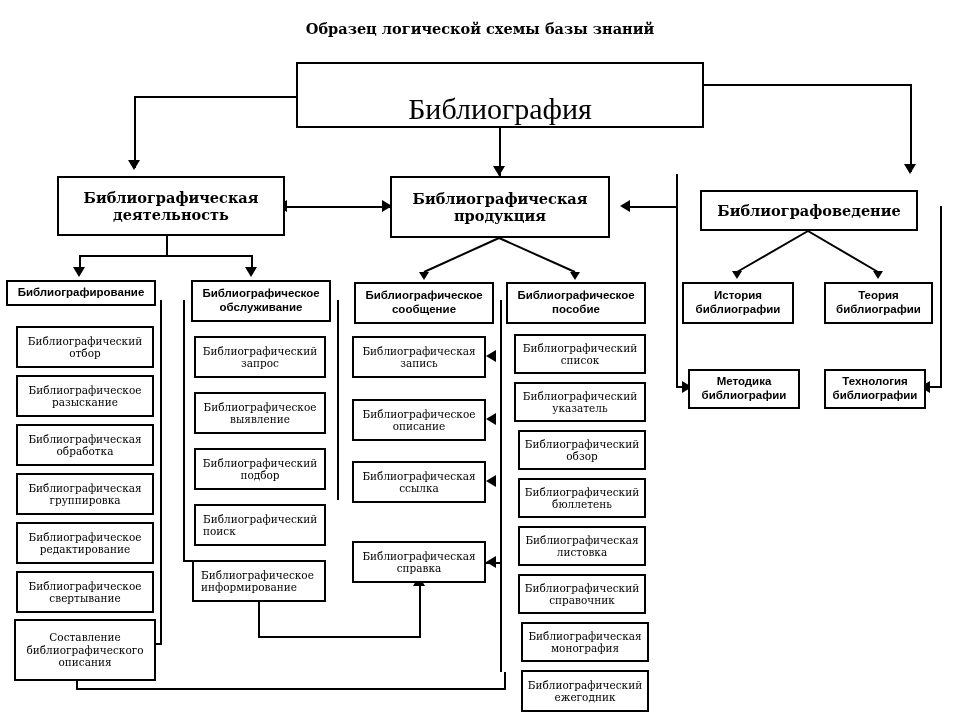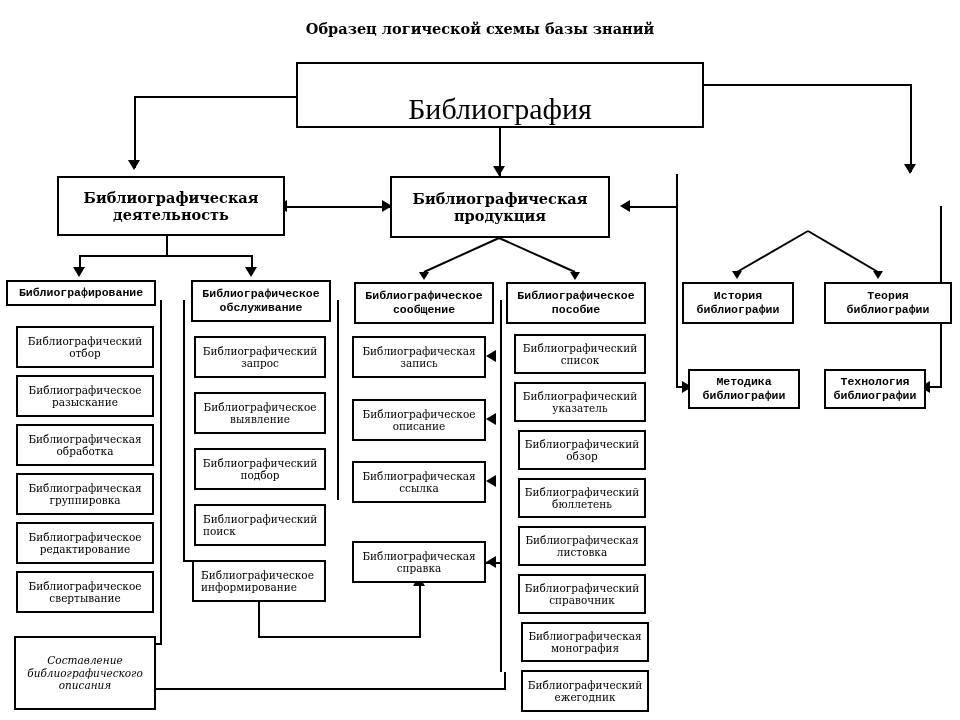--- a/index.html
+++ b/index.html
@@ -40,21 +40,21 @@
     font-family: "Liberation Serif", "DejaVu Serif", serif;
   }
   .lvl2 {
     font-size: 14.5px;
     font-weight: bold;
     font-family: "DejaVu Serif", "Liberation Serif", serif;
   }
   .lvl3 {
     font-size: 11.5px;
     font-weight: bold;
-    font-family: Liberation Mono, monospace;
+    font-family: Liberation Sans, sans-serif;
     justify-content: center;
   }
   .leaf {
     font-size: 10.5px;
     font-weight: normal;
     font-family: "DejaVu Serif", "Liberation Serif", serif;
   }
   .leaf-left { justify-content: flex-start; text-align: left; }
   .leaf-left span { padding-left: 7px; }
 
@@ -198,37 +198,40 @@
   <div class="box root" style="left:296px; top:62px; width:408px; height:66px;align-items:flex-end;">
     <span>Библиография</span>
   </div>
 
   <div class="box lvl2" style="left:57px; top:176px; width:228px; height:60px;">
     <span>Библиографическая<br>деятельность</span>
   </div>
   <div class="box lvl2" style="left:390px; top:176px; width:220px; height:62px;">
     <span>Библиографическая<br>продукция</span>
   </div>
+  <div class="box lvl2" style="left:700px; top:190px; width:218px; height:41px;">
+    <span>Библиографоведение</span>
+  </div>
 
   <div class="box lvl3" style="left:6px; top:280px; width:150px; height:26px;">
     <span>Библиографирование</span>
   </div>
   <div class="box lvl3" style="left:191px; top:280px; width:140px; height:42px;">
     <span>Библиографическое<br>обслуживание</span>
   </div>
   <div class="box lvl3" style="left:354px; top:282px; width:140px; height:42px;">
     <span>Библиографическое<br>сообщение</span>
   </div>
   <div class="box lvl3" style="left:506px; top:282px; width:140px; height:42px;">
     <span>Библиографическое<br>пособие</span>
   </div>
   <div class="box lvl3" style="left:682px; top:282px; width:112px; height:42px;">
     <span>История<br>библиографии</span>
   </div>
-  <div class="box lvl3" style="left:824px; top:282px; width:128px; height:42px;">
+  <div class="box lvl3" style="left:824px; top:282px; width:109px; height:42px;">
     <span>Теория<br>библиографии</span>
   </div>
   <div class="box lvl3" style="left:688px; top:369px; width:112px; height:40px;">
     <span>Методика<br>библиографии</span>
   </div>
   <div class="box lvl3" style="left:824px; top:369px; width:102px; height:40px;">
     <span>Технология<br>библиографии</span>
   </div>
 
   <div class="box leaf" style="left:16px; top:326px; width:138px; height:42px;">
@@ -242,21 +245,21 @@
   </div>
   <div class="box leaf" style="left:16px; top:473px; width:138px; height:42px;">
     <span>Библиографическая<br>группировка</span>
   </div>
   <div class="box leaf" style="left:16px; top:522px; width:138px; height:42px;">
     <span>Библиографическое<br>редактирование</span>
   </div>
   <div class="box leaf" style="left:16px; top:571px; width:138px; height:42px;">
     <span>Библиографическое<br>свертывание</span>
   </div>
-  <div class="box leaf" style="left:14px; top:636px; width:142px; height:74px;font-style:italic;">
+  <div class="box leaf" style="left:14px; top:619px; width:142px; height:62px;">
     <span>Составление<br>библиографического<br>описания</span>
   </div>
 
   <div class="box leaf" style="left:194px; top:336px; width:132px; height:42px;">
     <span>Библиографический<br>запрос</span>
   </div>
   <div class="box leaf" style="left:194px; top:392px; width:132px; height:42px;">
     <span>Библиографическое<br>выявление</span>
   </div>
   <div class="box leaf" style="left:194px; top:448px; width:132px; height:42px;">

